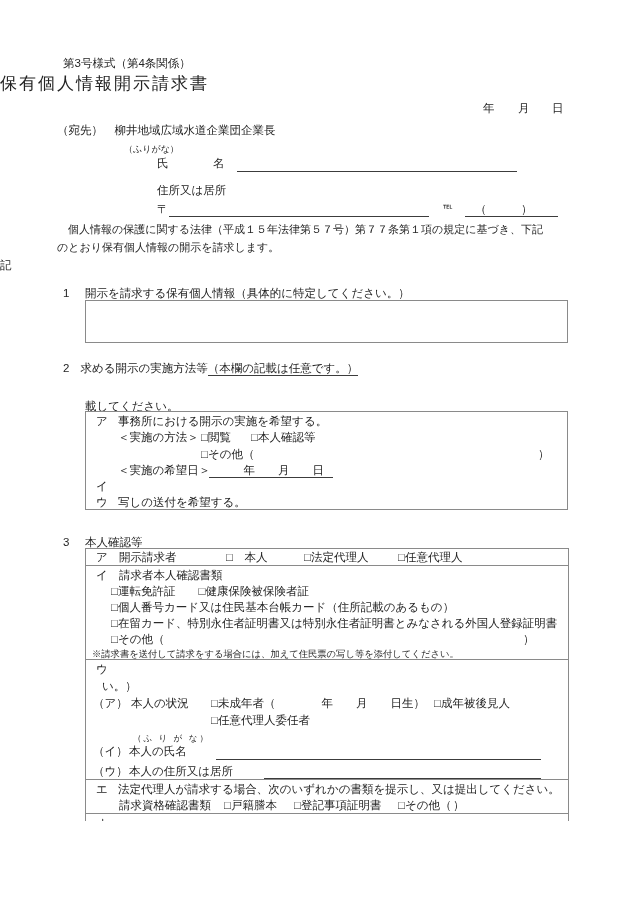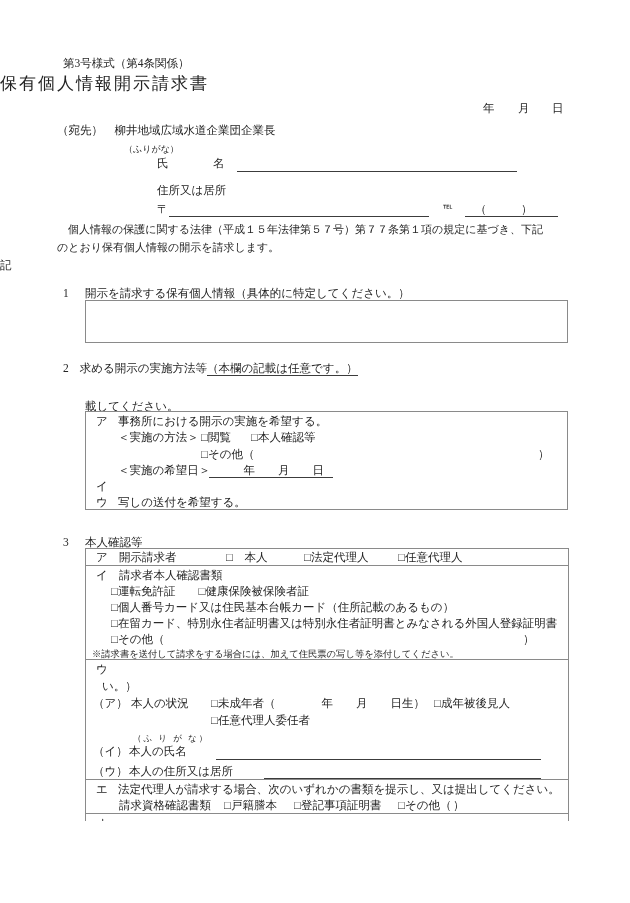--- a/index.html
+++ b/index.html
@@ -1,18 +1,18 @@
 <!DOCTYPE html>
 <html><head>
 <meta charset="utf-8">
 <style>
   html,body{margin:0;padding:0;background:#ffffff;}
   .page{
     position:relative;width:630px;height:821px;background:#ffffff;
-    font-family:Liberation Serif, serif;
+    font-family:Liberation Sans, sans-serif;
     font-size:11.5px;color:#242424;overflow:hidden;
   }
   .abs{position:absolute;white-space:pre;line-height:15px;}
   .center{left:0;right:0;text-align:left;}
   .title{font-size:17px;letter-spacing:2px;}
   .small{font-size:9px;}
   .tiny{font-size:8.5px;letter-spacing:2px;}
   .note-small{font-size:9.3px;}
   .para{font-size:11px;}
   .blank{position:absolute;border-bottom:1px solid #3c3c3c;height:14px;}

